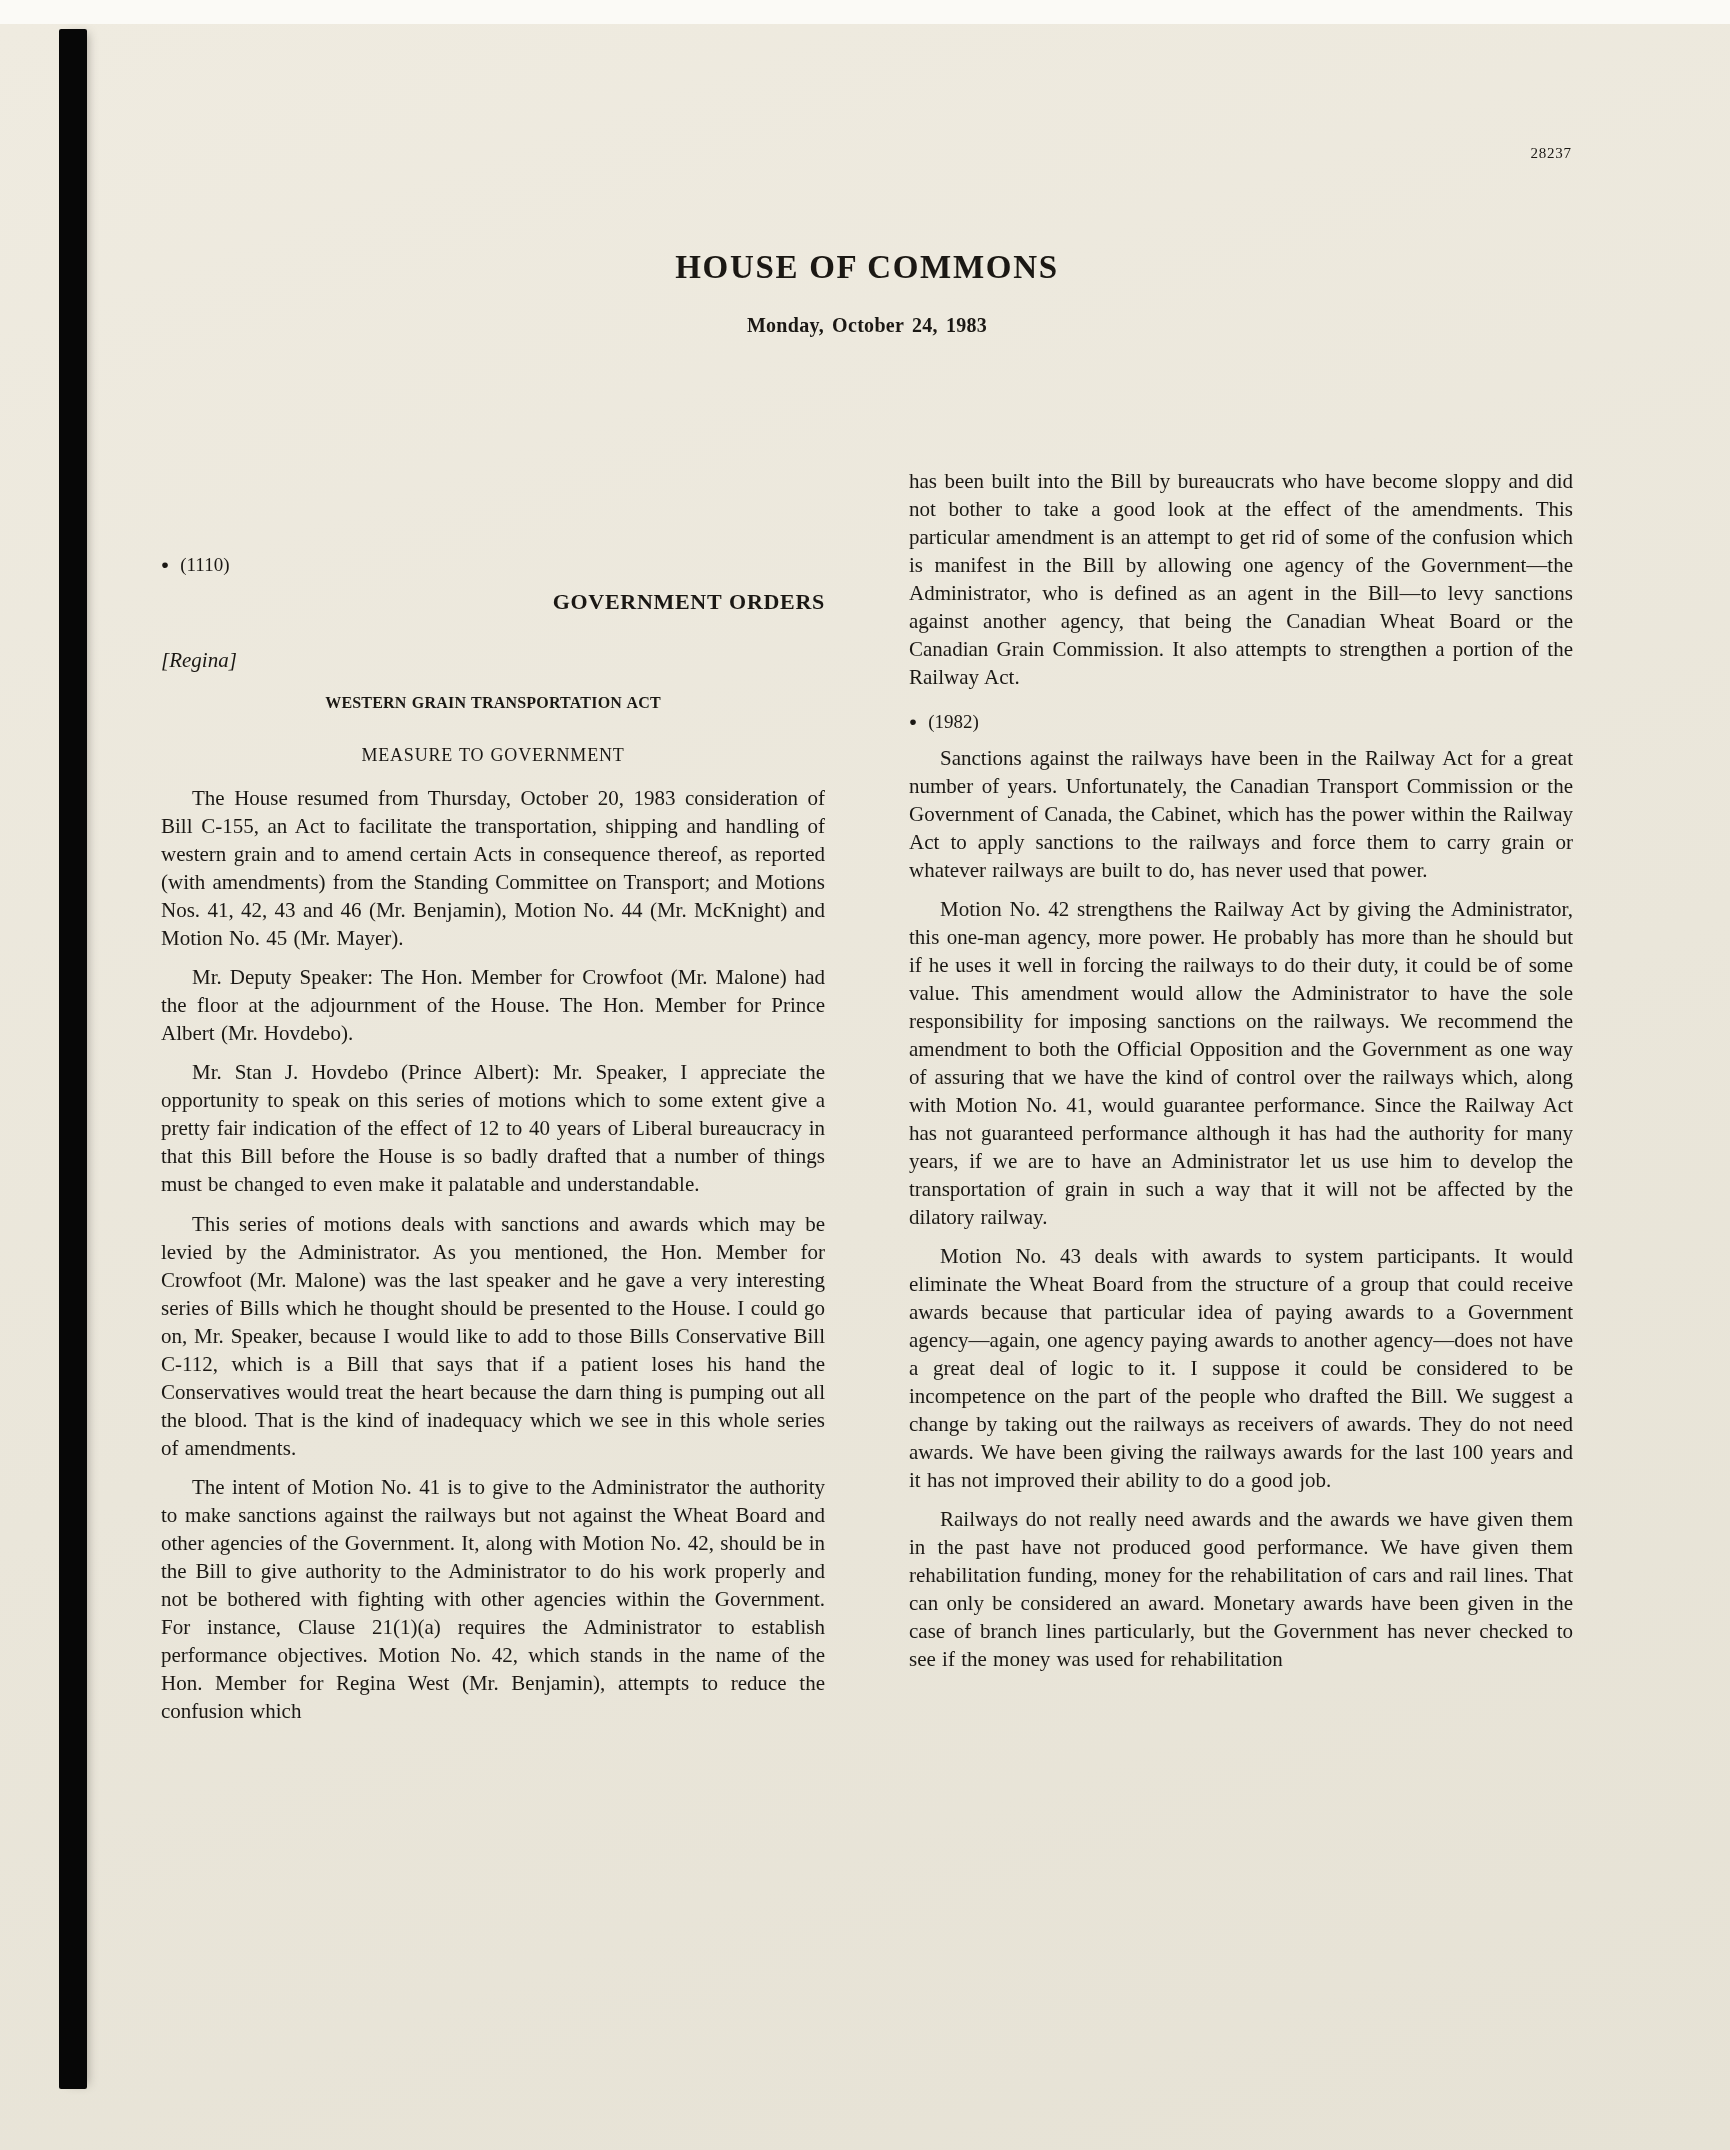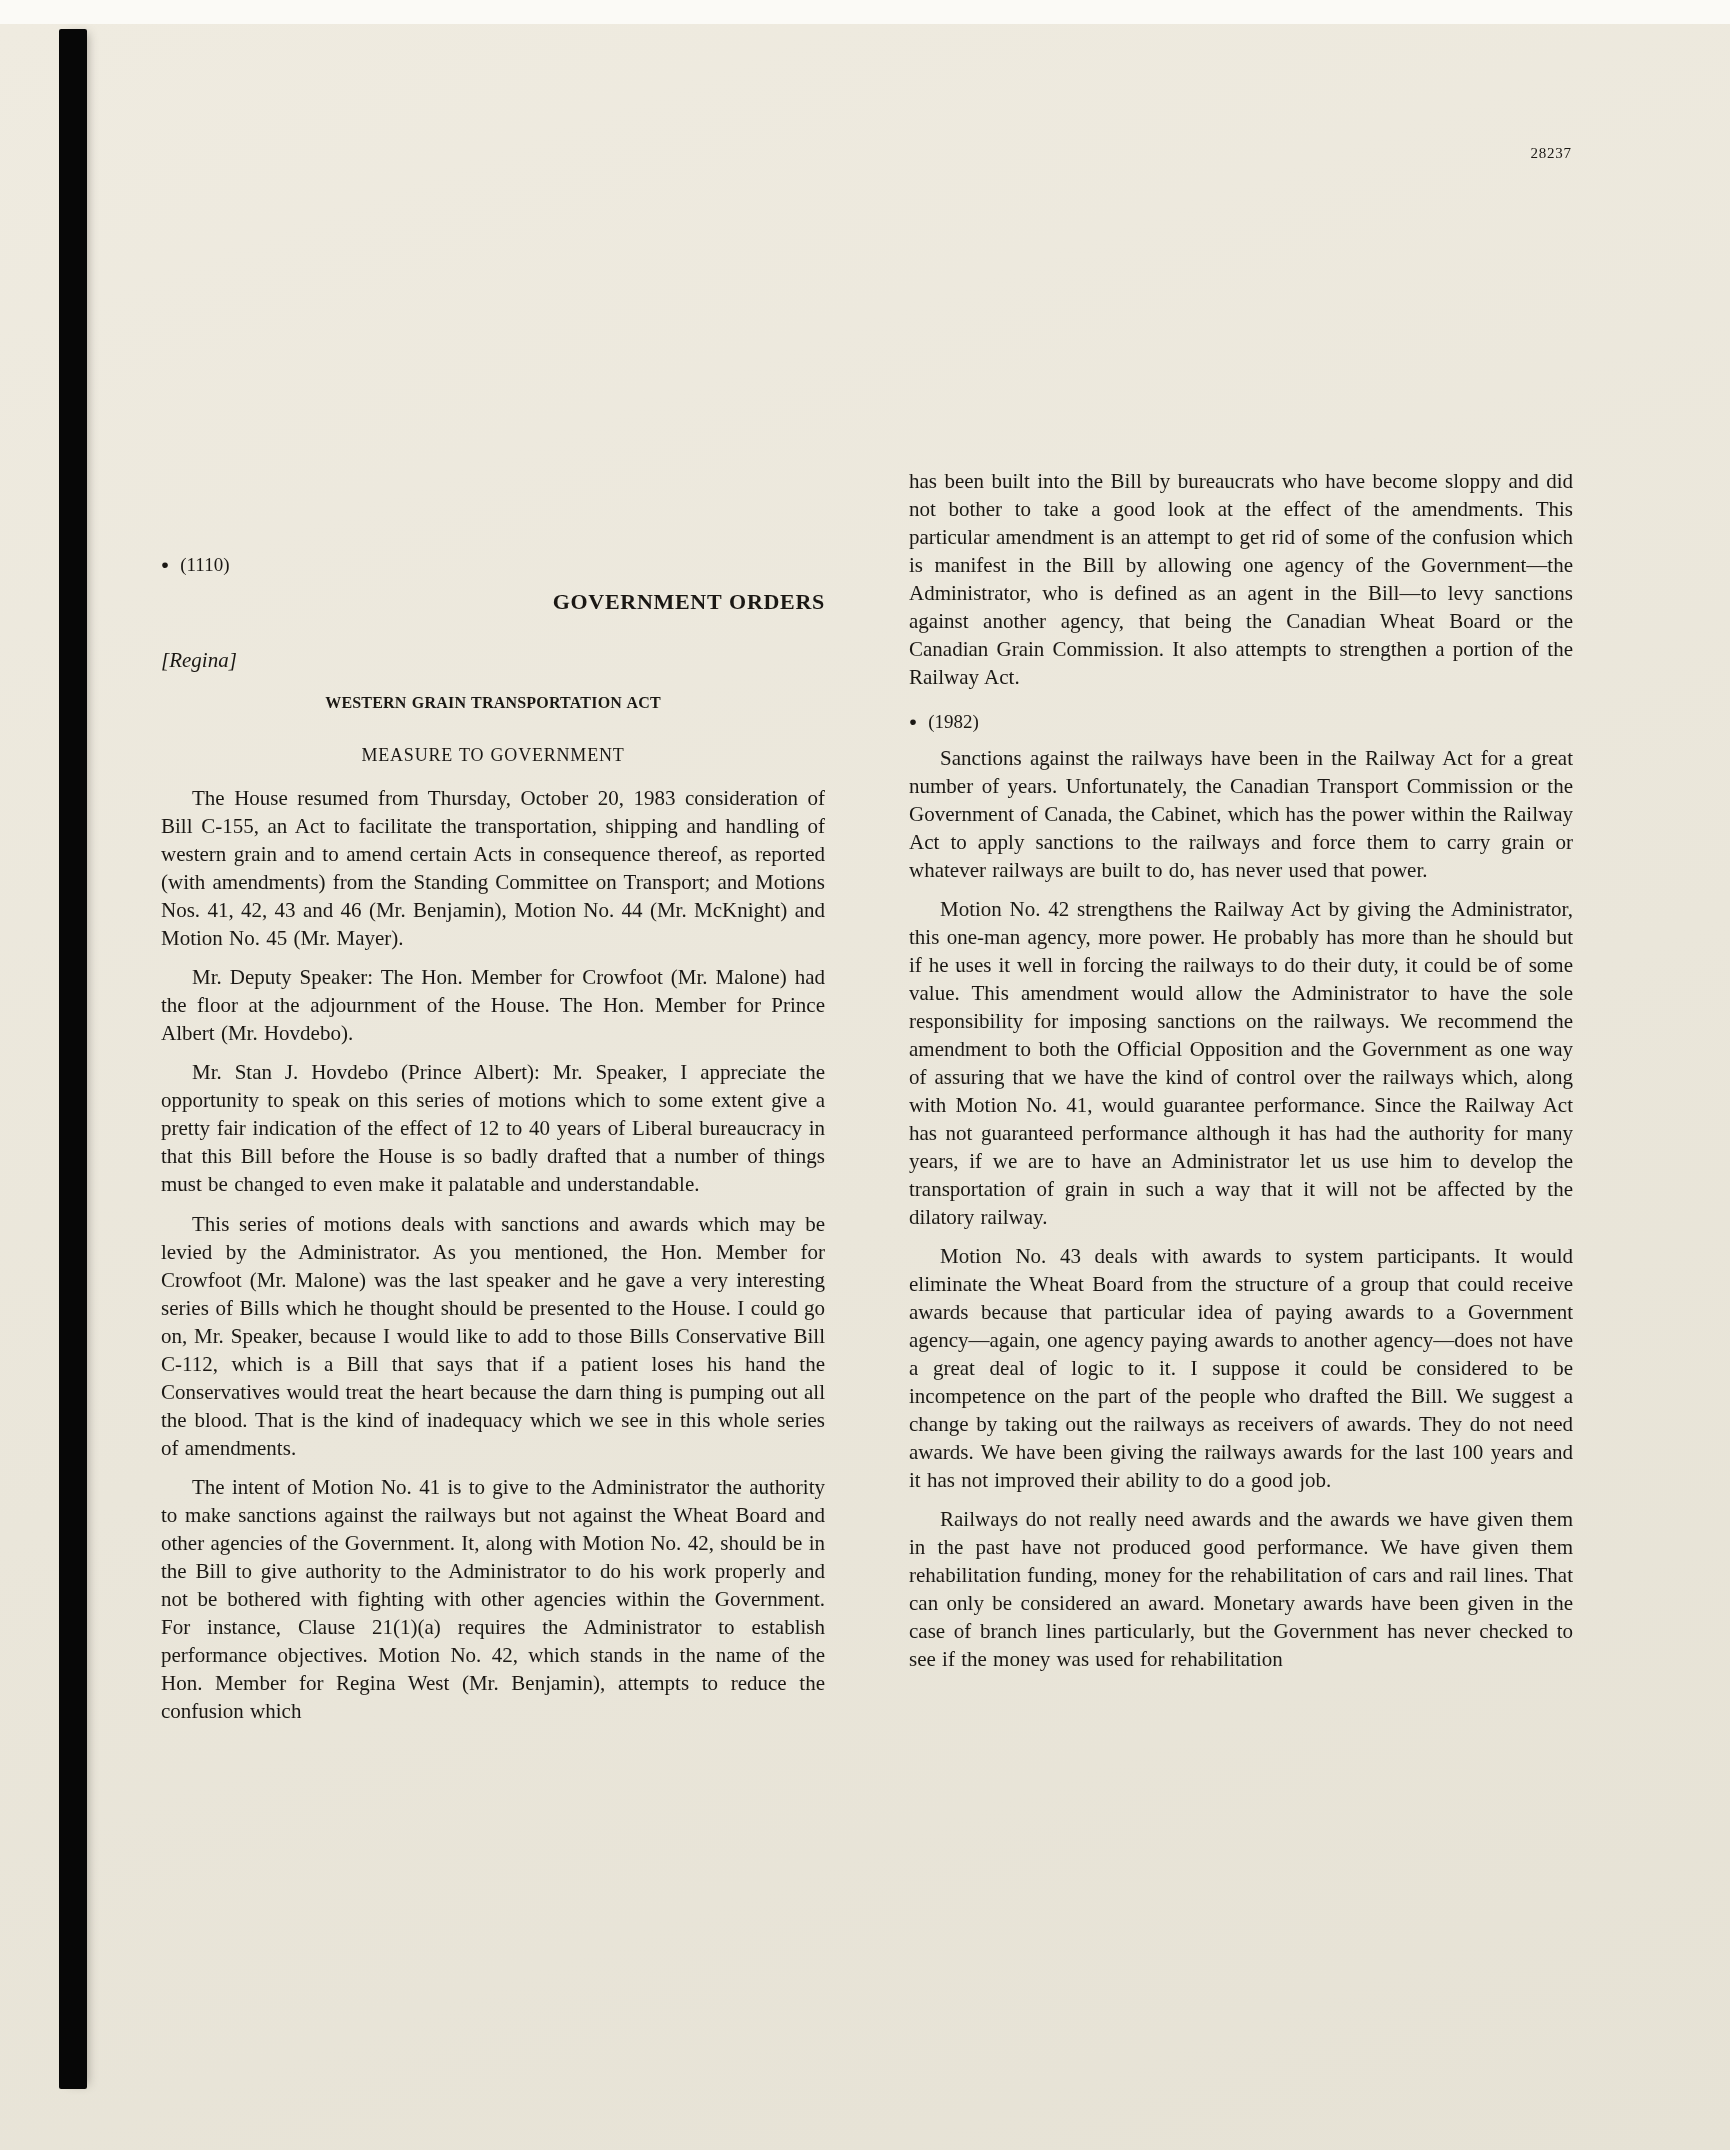--- a/index.html
+++ b/index.html
@@ -101,20 +101,24 @@
 </style>
 </head>
 <body>
 
 <div class="paper"></div>
 <div class="binding"></div>
 
 <div class="content">
   <div class="page-number">28237</div>
 
+  <div class="header">
+    <div class="title">HOUSE OF COMMONS</div>
+    <div class="date">Monday, October 24, 1983</div>
+  </div>
 
   <div class="columns">
     <div class="col" id="col-left">
         <div class="ts"><span class="dot">●</span><span>(1110)</span></div>
         <div class="heading1">GOVERNMENT ORDERS</div>
         <div class="language">[Regina]</div>
         <div class="heading2">WESTERN GRAIN TRANSPORTATION ACT</div>
         <div class="heading3">MEASURE TO GOVERNMENT</div>
         <p class="para">The House resumed from Thursday, October 20, 1983 consideration of Bill C-155, an Act to facilitate the transportation, shipping and handling of western grain and to amend certain Acts in consequence thereof, as reported (with amendments) from the Standing Committee on Transport; and Motions Nos. 41, 42, 43 and 46 (Mr. Benjamin), Motion No. 44 (Mr. McKnight) and Motion No. 45 (Mr. Mayer).</p>
         <p class="para"><span class="lead">Mr. Deputy Speaker:</span> <span>The Hon. Member for Crowfoot (Mr. Malone) had the floor at the adjournment of the House. The Hon. Member for Prince Albert (Mr. Hovdebo).</span></p>

